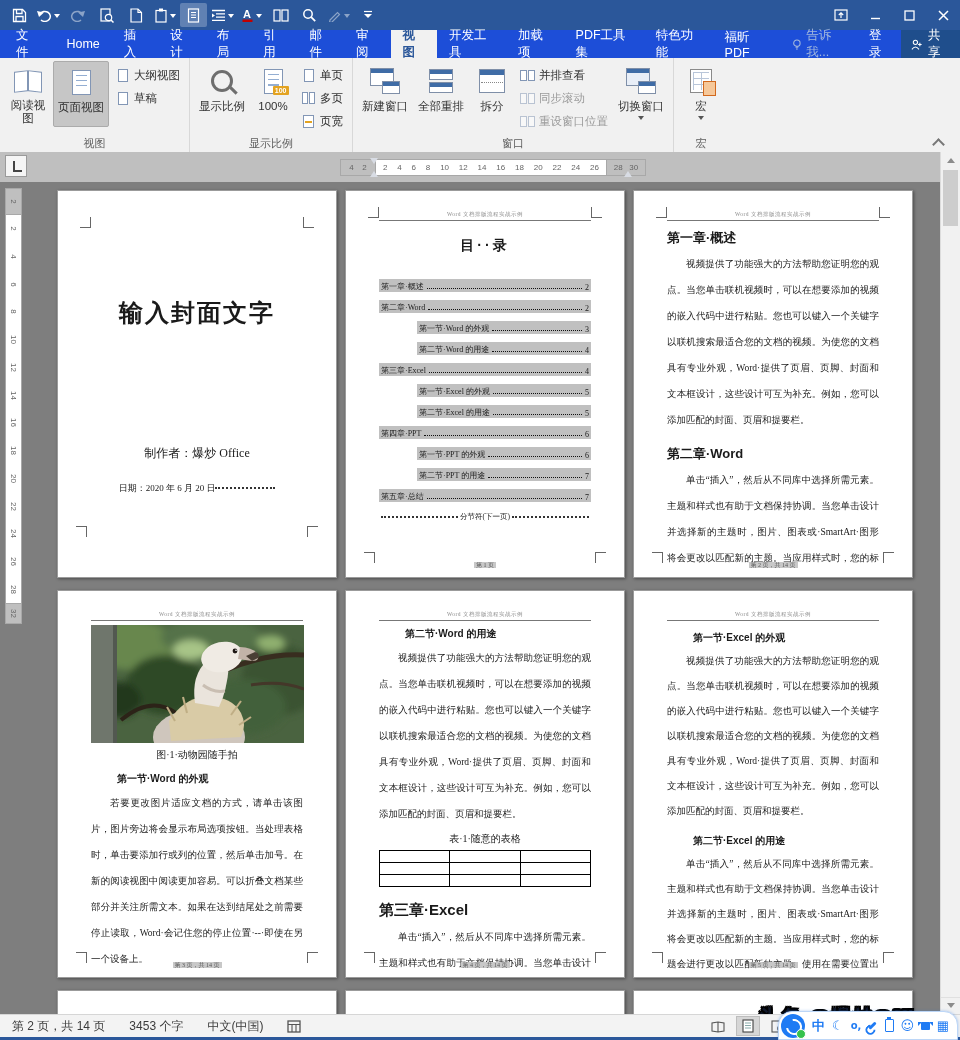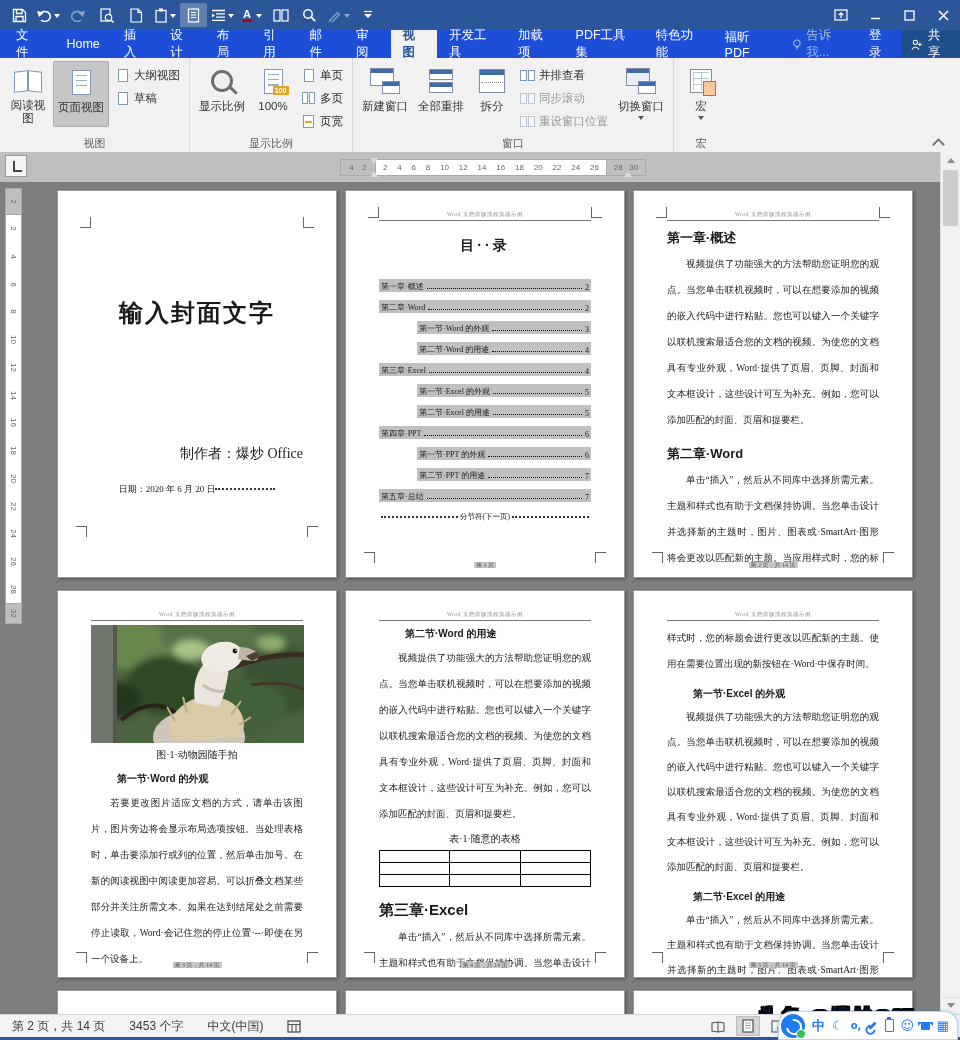--- a/index.html
+++ b/index.html
@@ -111,21 +111,21 @@
   .pinner{position:absolute;left:33px;right:33px;top:20px;bottom:18px;}
   .phead{font-size:5.5px;color:#8a8a8a;text-align:center;border-bottom:1px solid #777;padding-bottom:2px;letter-spacing:.5px;}
   .pfoot{position:absolute;left:0;right:0;bottom:7px;text-align:center;font-size:6px;color:#555;}
   .pfoot b{font-weight:normal;background:#c8c8c8;padding:0 2px;}
   .mark{position:absolute;width:10px;height:10px;}
   .mark.tl{left:22px;top:16px;border-right:1px solid #666;border-bottom:1px solid #666;}
   .mark.tr{right:22px;top:16px;border-left:1px solid #666;border-bottom:1px solid #666;}
   .mark.bl{left:18px;bottom:14px;border-right:1px solid #666;border-top:1px solid #666;}
   .mark.br{right:18px;bottom:14px;border-left:1px solid #666;border-top:1px solid #666;}
   .covertitle{margin-top:86px;text-align:center;font-size:24px;font-weight:bold;font-family:"Liberation Sans",sans-serif;letter-spacing:2px;}
-  .coverauthor{margin-top:116px;text-align:right;font-size:14px;}
+  .coverauthor{margin-top:116px;text-align:center;font-size:12px;}
   .coverdate{margin-top:20px;text-align:center;font-size:9px;}
   .coverdate i{display:inline-block;width:60px;border-bottom:2px dotted #333;font-style:normal;vertical-align:2px;}
   .toctitle{margin-top:16px;text-align:center;font-size:14px;font-weight:bold;font-family:"Liberation Sans",sans-serif;letter-spacing:3px;}
   .toclist{margin-top:24px;}
   .tocrow{display:flex;align-items:flex-end;background:#c0c0c0;height:13px;margin-bottom:8px;font-size:8px;padding:0 2px;}
   .tocrow.l2{margin-left:38px;}
   .tocrow .dots{flex:1;border-bottom:1.5px dotted #111;margin:0 3px 3px;}
   .secbreak{display:flex;align-items:center;margin-top:10px;font-size:7.5px;color:#222;}
   .secbreak .dl{flex:1;border-bottom:2px dotted #333;margin:0 2px;}
   .h1{font-family:"Liberation Sans",sans-serif;font-weight:bold;font-size:13px;margin:8px 0 2px;}
@@ -719,21 +719,20 @@
         <div class="para">单击“插入”，然后从不同库中选择所需元素。主题和样式也有助于文档保持协调。当您单击设计并选择新的主题时，图片、图表或·SmartArt·图形将会更改以匹配新的主题。当应用</div>
       </div>
       <div class="pfoot"><b>第 4 页，共 14 页</b></div>
     </div>
 
     <div class="page r2 c3">
       <span class="mark bl"></span>
       <span class="mark br"></span>
       <div class="pinner">
         <div class="phead">Word 文档排版流程实战示例</div>
-        <div class="para noind">样式时，您的标题会进行更改以匹配新的主题。使用在需要位置出现的新按钮在·Word·中保存时间。</div>
         <div class="h2">第一节·Excel 的外观</div>
         <div class="para" style="line-height:25px;">视频提供了功能强大的方法帮助您证明您的观点。当您单击联机视频时，可以在想要添加的视频的嵌入代码中进行粘贴。您也可以键入一个关键字以联机搜索最适合您的文档的视频。为使您的文档具有专业外观，Word·提供了页眉、页脚、封面和文本框设计，这些设计可互为补充。例如，您可以添加匹配的封面、页眉和提要栏。</div>
         <div class="h2">第二节·Excel 的用途</div>
         <div class="para" style="line-height:25px;">单击“插入”，然后从不同库中选择所需元素。主题和样式也有助于文档保持协调。当您单击设计并选择新的主题时，图片、图表或·SmartArt·图形将会更改以匹配新的主题。当应用样式时，您的标题会进行更改以匹配新的主题。使用在需要位置出现的新按钮在·Word·中保存时间。</div>
       </div>
       <div class="pfoot"><b>第 5 页，共 14 页</b></div>
     </div>
 
     <div class="page r3 c1"></div>
     <div class="page r3 c2"></div>

